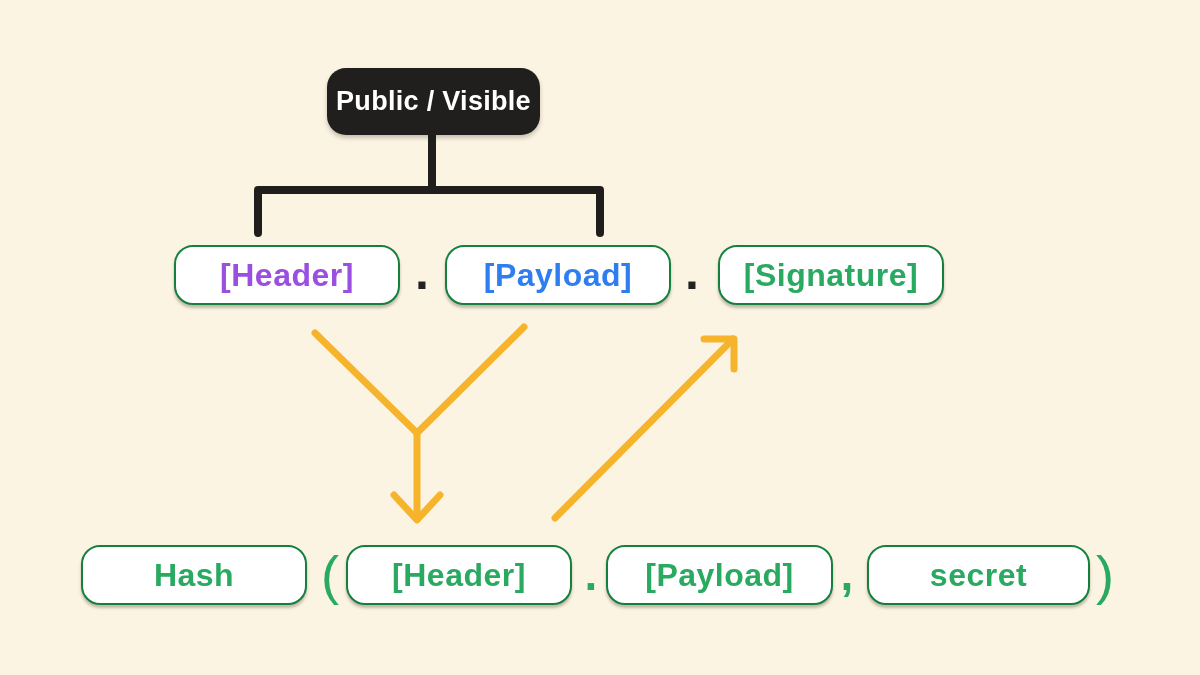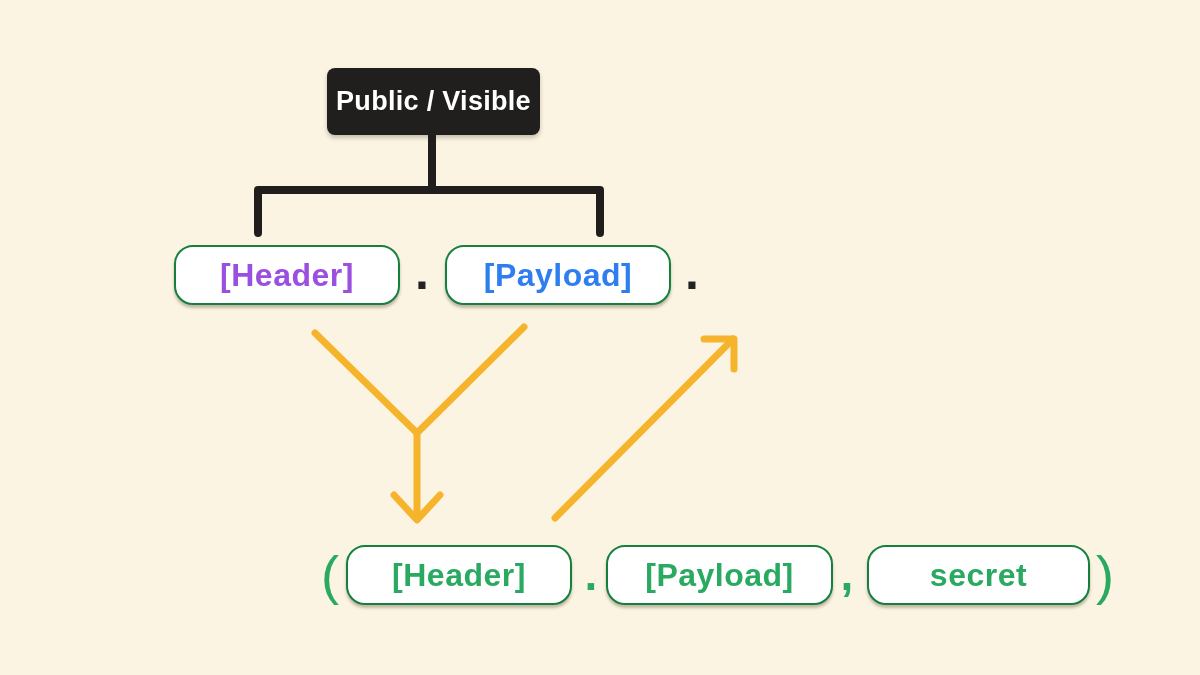--- a/index.html
+++ b/index.html
@@ -18,21 +18,21 @@
     position: absolute;
     left: 0; top: 0;
     width: 1200px;
     height: 675px;
   }
   .badge {
     position: absolute;
     left: 327px; top: 68px;
     width: 213px; height: 67px;
     background: #201F1D;
-    border-radius: 8px;
+    border-radius: 19px;
     display: flex;
     align-items: center;
     justify-content: center;
     color: #FFFFFF;
     font-size: 27px;
     font-weight: 700;
     letter-spacing: 0.3px;
     box-shadow: 0 3px 4px rgba(40,34,18,0.25);
   }
   .box {
@@ -97,21 +97,27 @@
   </div>
 
   <div class="box row1 purple" style="left:174px; width:226px;">
     <span>[Header]</span>
   </div>
   <span class="sep dark" style="left:409px; top:247px;">.</span>
   <div class="box row1 blue" style="left:445px; width:226px;">
     <span>[Payload]</span>
   </div>
   <span class="sep dark" style="left:679px; top:247px;">.</span>
+  <div class="box row1 green" style="left:718px; width:226px;">
+    <span>[Signature]</span>
+  </div>
 
+  <div class="box row2 green" style="left:81px; width:226px;">
+    <span>Hash</span>
+  </div>
   <span class="paren" style="left:317px; top:548px;">(</span>
   <div class="box row2 green" style="left:346px; width:226px;">
     <span>[Header]</span>
   </div>
   <span class="sep grn" style="left:578px; top:551px;">.</span>
   <div class="box row2 green" style="left:606px; width:227px;">
     <span>[Payload]</span>
   </div>
   <span class="sep grn" style="left:834px; top:551px;">,</span>
   <div class="box row2 green" style="left:867px; width:223px;align-items:center;">

